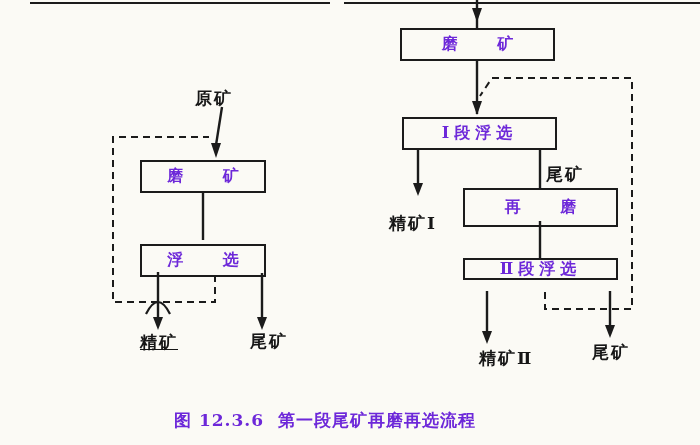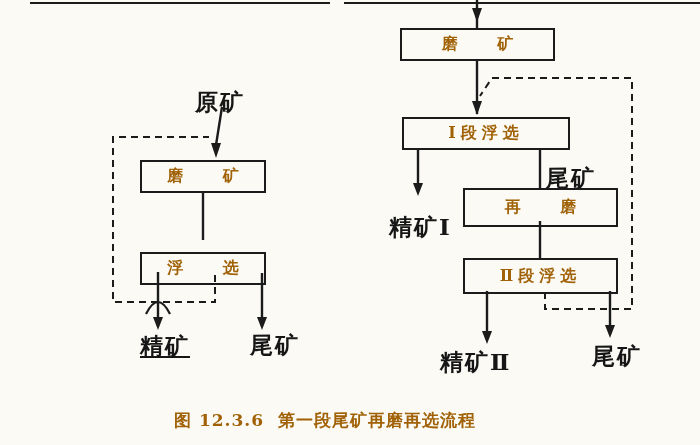--- a/index.html
+++ b/index.html
@@ -9,32 +9,32 @@
     position:relative; width:700px; height:445px;
     background:#fbfaf5; overflow:hidden;
     font-family:"DejaVu Serif","Liberation Serif",serif;
     color:#1b1b1b;
   }
   .edge { position:absolute; background:#1b1b1b; }
   svg.wires { position:absolute; left:0; top:0; width:700px; height:445px; }
   .box {
     position:absolute; border:2px solid #1b1b1b; background:transparent;
     display:flex; align-items:center; justify-content:center;
-    font-weight:bold; font-size:16px; color:#a16207;
+    font-weight:bold; font-size:16px; color:#6d28d9;
   }
   .wide-gap { word-spacing:34px; }
   .spaced { letter-spacing:5px; }
   .lbl {
-    position:absolute; font-weight:bold; font-size:23px; color:#161616;
+    position:absolute; font-weight:bold; font-size:17px; color:#161616;
     letter-spacing:2px; white-space:pre;
   }
   .caption {
     position:absolute; left:125px; top:409px; width:400px;
     text-align:center; font-size:17px; font-weight:bold;
-    letter-spacing:1px; white-space:pre; color:#a16207;
+    letter-spacing:1px; white-space:pre; color:#6d28d9;
   }
 </style>
 </head>
 <body>
 
 <div class="page">
 
   <div class="edge" style="left:30px; top:2px; width:300px; height:2px;"></div>
   <div class="edge" style="left:344px; top:2px; width:356px; height:2px;"></div>
 
@@ -84,37 +84,37 @@
       <polygon points="418,196 413,183 423,183"></polygon>
       <polygon points="487,344 482,331 492,331"></polygon>
       <polygon points="610,338 605,325 615,325"></polygon>
     </g>
   </svg>
 
   <div class="lbl" style="left:195px; top:87px;">原矿</div>
 
   <div class="box wide-gap" style="left:140px; top:160px; width:126px; height:33px;">磨 矿</div>
 
-  <div class="box wide-gap" style="left:140px; top:252px; width:126px; height:33px;">浮 选</div>
+  <div class="box wide-gap" style="left:140px; top:244px; width:126px; height:33px;">浮 选</div>
 
   <div class="lbl" style="left:140px; top:331px;text-decoration:underline;">精矿</div>
 
   <div class="lbl" style="left:250px; top:330px;">尾矿</div>
 
   <div class="box wide-gap" style="left:400px; top:28px; width:155px; height:33px;">磨 矿</div>
 
-  <div class="box spaced" style="left:402px; top:117px; width:168px; height:33px;">Ⅰ段浮选</div>
+  <div class="box spaced" style="left:402px; top:117px; width:155px; height:33px;">Ⅰ段浮选</div>
 
   <div class="lbl" style="left:389px; top:212px;">精矿Ⅰ</div>
 
   <div class="lbl" style="left:546px; top:163px;">尾矿</div>
 
   <div class="box wide-gap" style="left:463px; top:188px; width:155px; height:39px;">再 磨</div>
 
-  <div class="box spaced" style="left:463px; top:258px; width:155px; height:36px;">Ⅱ段浮选</div>
+  <div class="box spaced" style="left:463px; top:258px; width:155px; height:22px;">Ⅱ段浮选</div>
 
-  <div class="lbl" style="left:440px; top:347px;">精矿Ⅱ</div>
+  <div class="lbl" style="left:479px; top:347px;">精矿Ⅱ</div>
 
   <div class="lbl" style="left:592px; top:341px;">尾矿</div>
 
   <div class="caption">图 12.3.6  第一段尾矿再磨再选流程</div>
 
 </div>
 
 </body></html>

